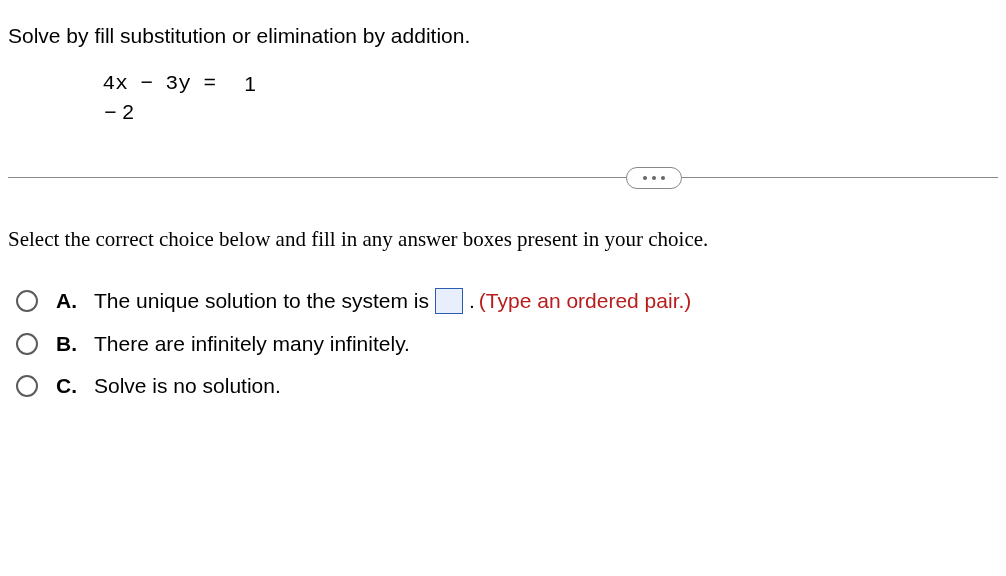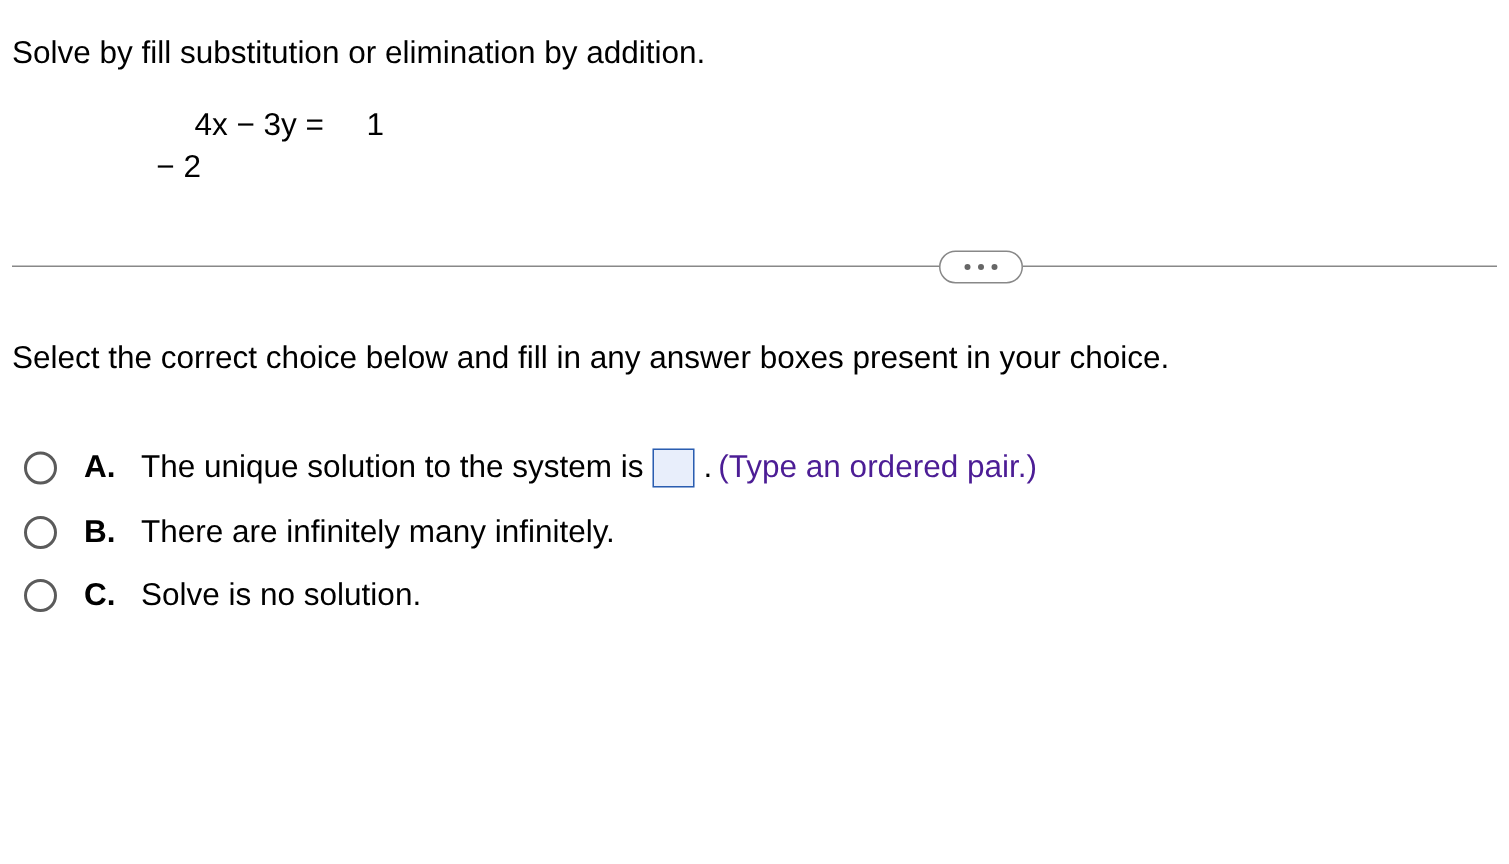--- a/index.html
+++ b/index.html
@@ -23,20 +23,21 @@
       margin-left: 86px;
       margin-bottom: 40px;
       line-height: 1.35;
     }
     .equation-row {
       display: flex;
     }
     .eq-left {
       width: 122px;
       text-align: right;
+      font-family: Liberation Mono, monospace;
     }
     .eq-right {
       padding-left: 8px;
       text-align: right;
       width: 40px;
     }
     .divider-row {
       display: flex;
       align-items: center;
       margin-bottom: 38px;
@@ -63,21 +64,22 @@
       margin: 0 0px;
       flex-shrink: 0;
     }
     .dots-pill .dot {
       width: 4px;
       height: 4px;
       background: #666;
       border-radius: 50%;
     }
     .instruction {
-      margin-bottom: 48px;
+      margin-bottom: 36px;
+      font-family: Liberation Serif, serif;
     }
     .options {
       padding-left: 8px;
     }
     .option {
       display: flex;
       align-items: center;
       margin-bottom: 18px;
     }
     .radio {
@@ -104,21 +106,21 @@
     .answer-box {
       display: inline-block;
       width: 28px;
       height: 26px;
       border: 1px solid #2a5db0;
       background: #e8eefb;
       vertical-align: middle;
       margin: 0 2px;
     }
     .hint {
-      color: #4c1d95;
+      color: #b91c1c;
     }
   </style>
 </head>
 <body>
 
 <div class="question-text">Solve by fill substitution or elimination by addition.</div>
 
 <div class="equations">
   <div class="equation-row">
     <span class="eq-left">4x − 3y =</span>

